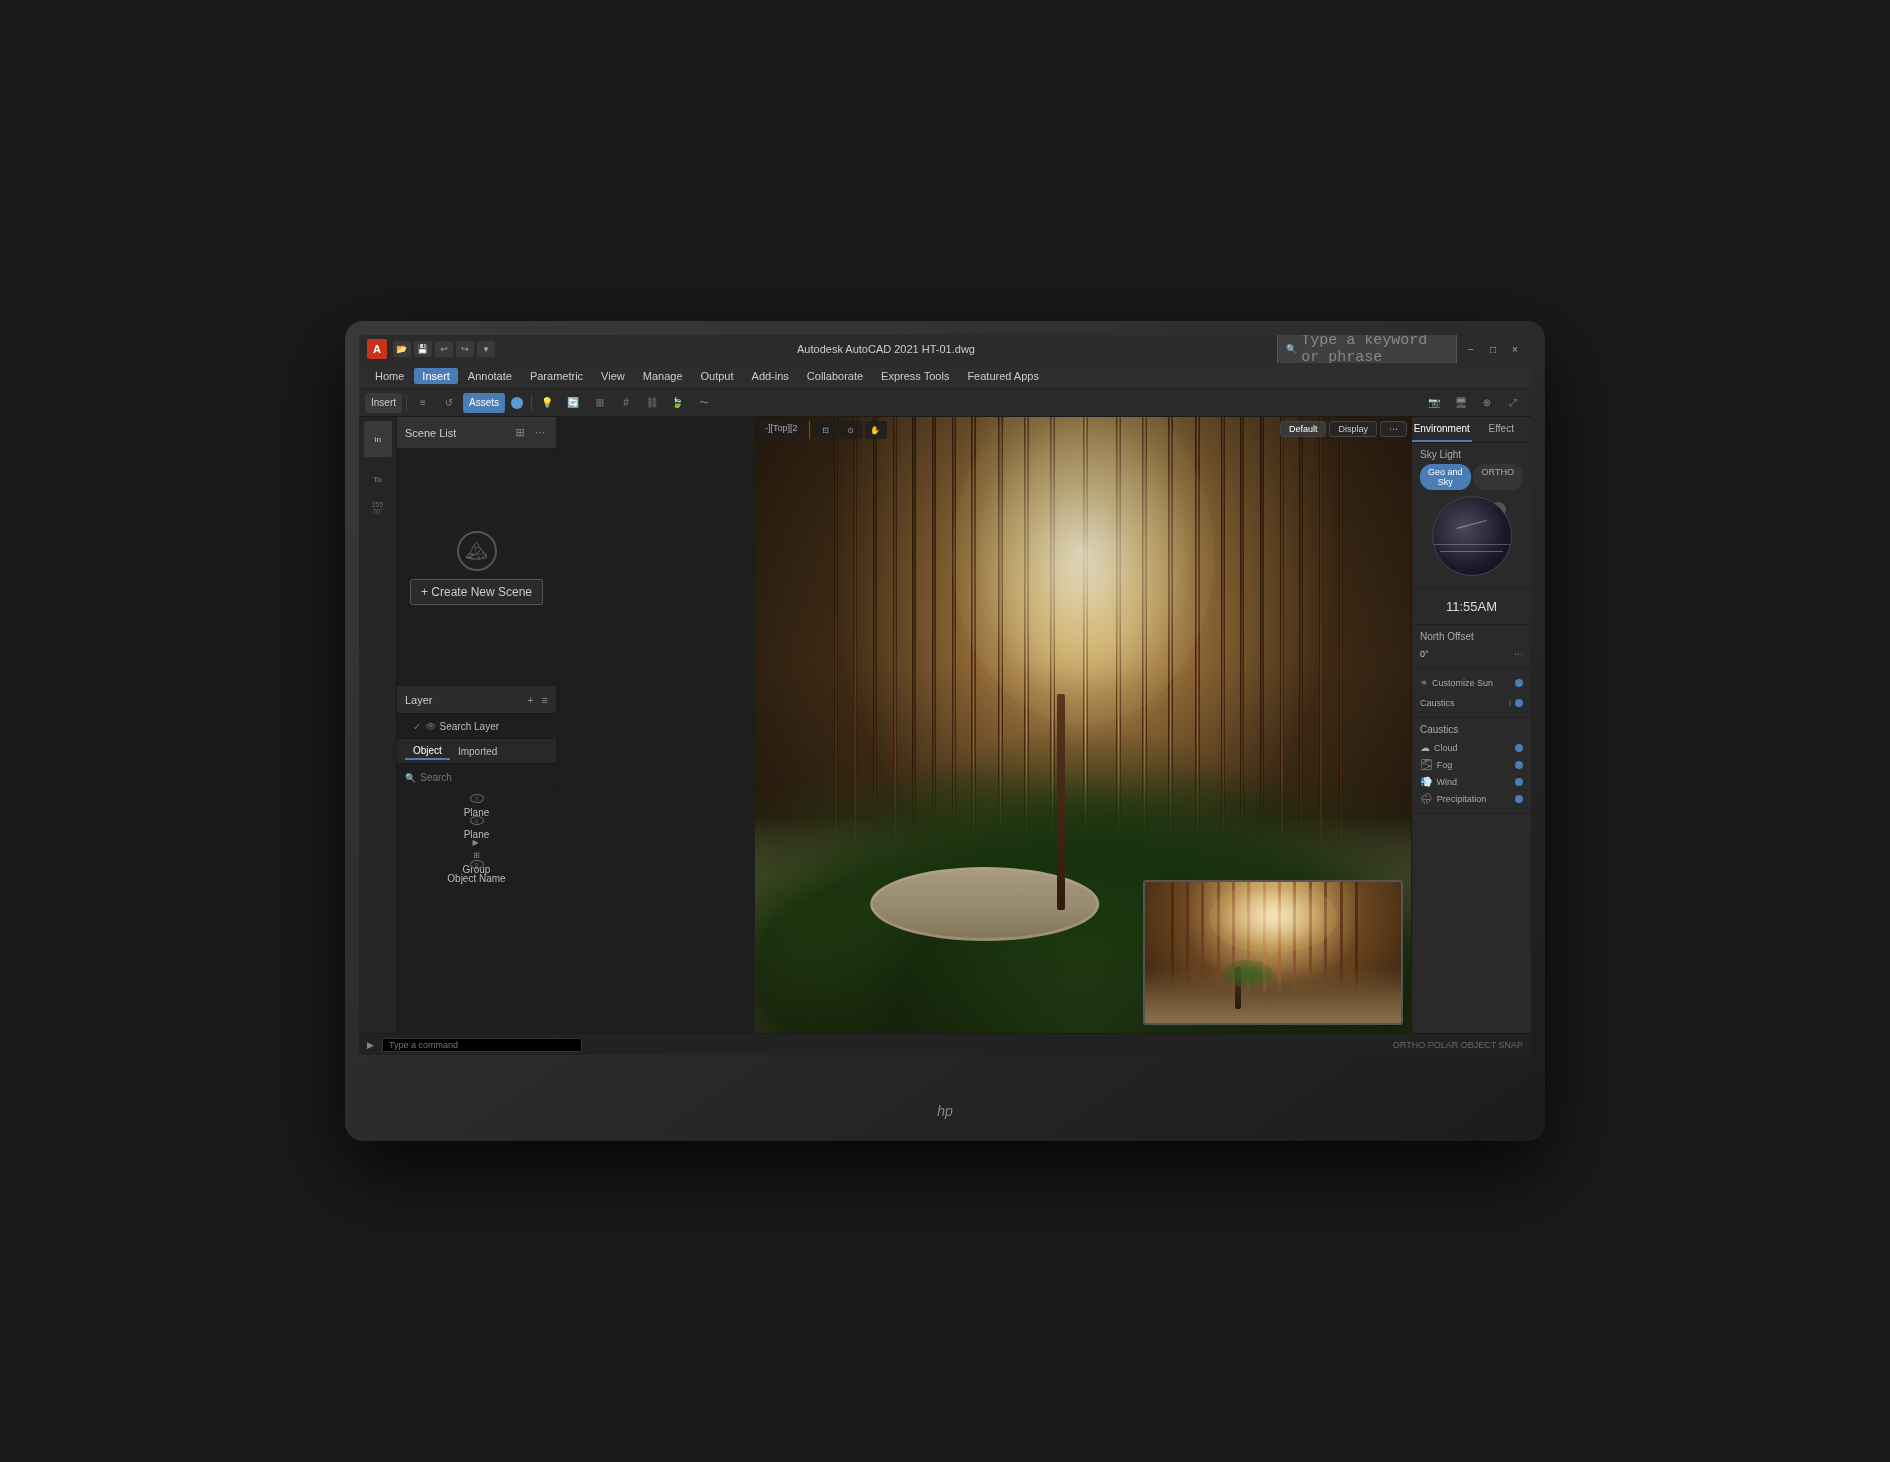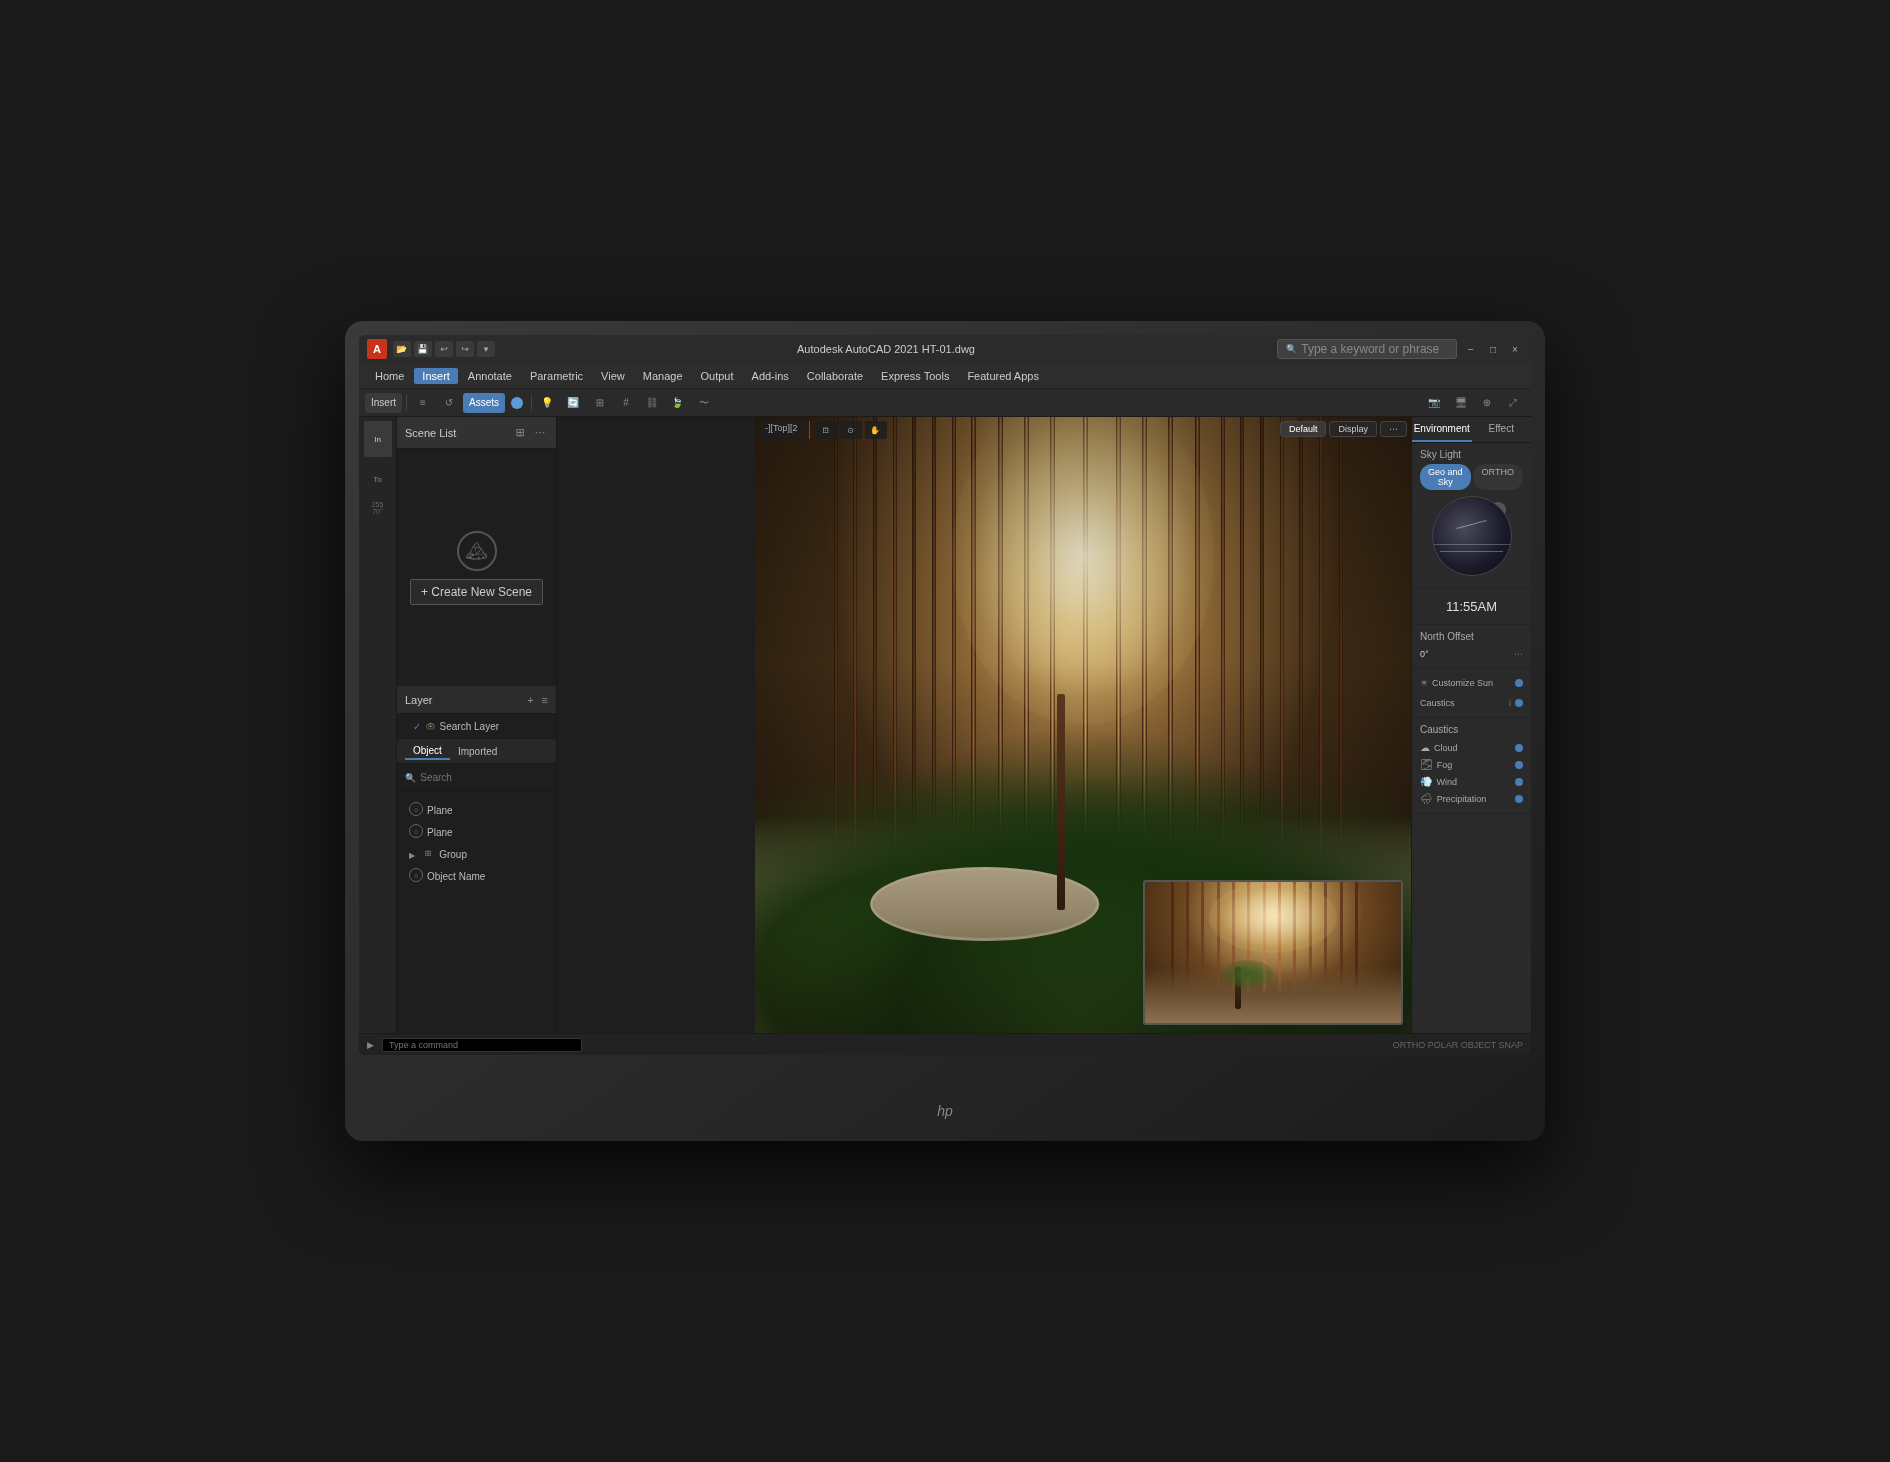--- a/index.html
+++ b/index.html
@@ -273,26 +273,27 @@
       color: #ccc;
     }
     .obj-list {
       flex: 1;
       overflow-y: auto;
       padding: 2px 0;
     }
     .obj-item {
       height: 22px;
       display: flex;
-      align-items: flex-end;
+      align-items: center;
       padding: 0 12px;
       gap: 4px;
       font-size: 10px;
       color: #bbb;
       cursor: pointer;
+      flex-direction: column;
     }
     .obj-item-icon {
       width: 14px;
       height: 14px;
       border-radius: 50%;
       border: 1px solid #666;
       display: flex;
       align-items: center;
       justify-content: center;
       font-size: 7px;
@@ -654,21 +655,21 @@
       <div class="title-bar-icons">
         <div class="title-bar-icon">📂</div>
         <div class="title-bar-icon">💾</div>
         <div class="title-bar-icon">↩</div>
         <div class="title-bar-icon">↪</div>
         <div class="title-bar-icon">▾</div>
       </div>
       <div class="title-bar-title">Autodesk AutoCAD 2021  HT-01.dwg</div>
       <div class="title-bar-search">
         <span style="font-size:9px;">🔍</span>
-        <span style="font-size:12px;">Type a keyword or phrase</span>
+        <span style="font-size:15px;font-family:Liberation Mono, monospace;">Type a keyword or phrase</span>
       </div>
       <div class="title-bar-right">
         <div class="title-bar-btn">−</div>
         <div class="title-bar-btn">□</div>
         <div class="title-bar-btn">×</div>
       </div>
     </div>
 
     <div class="menu-bar">
       <div class="menu-item">Home</div>

